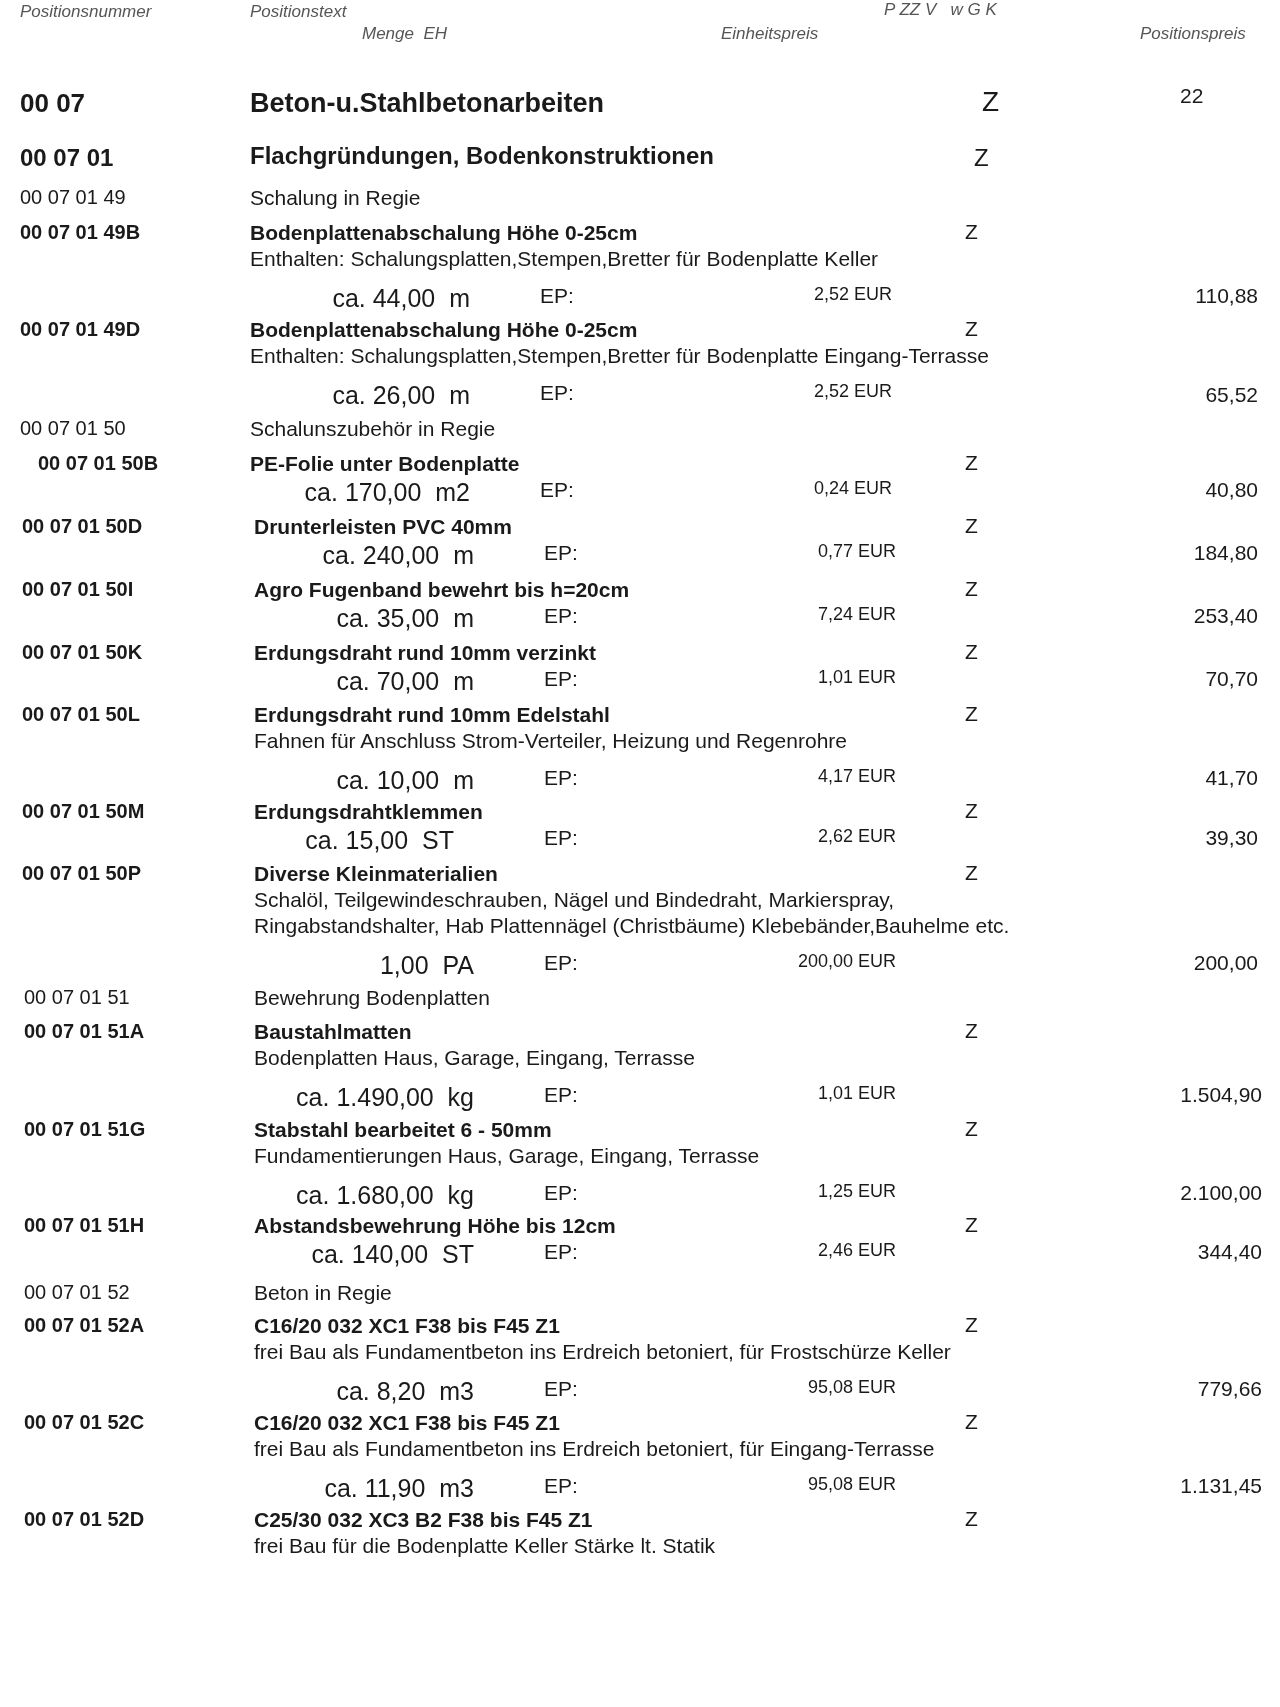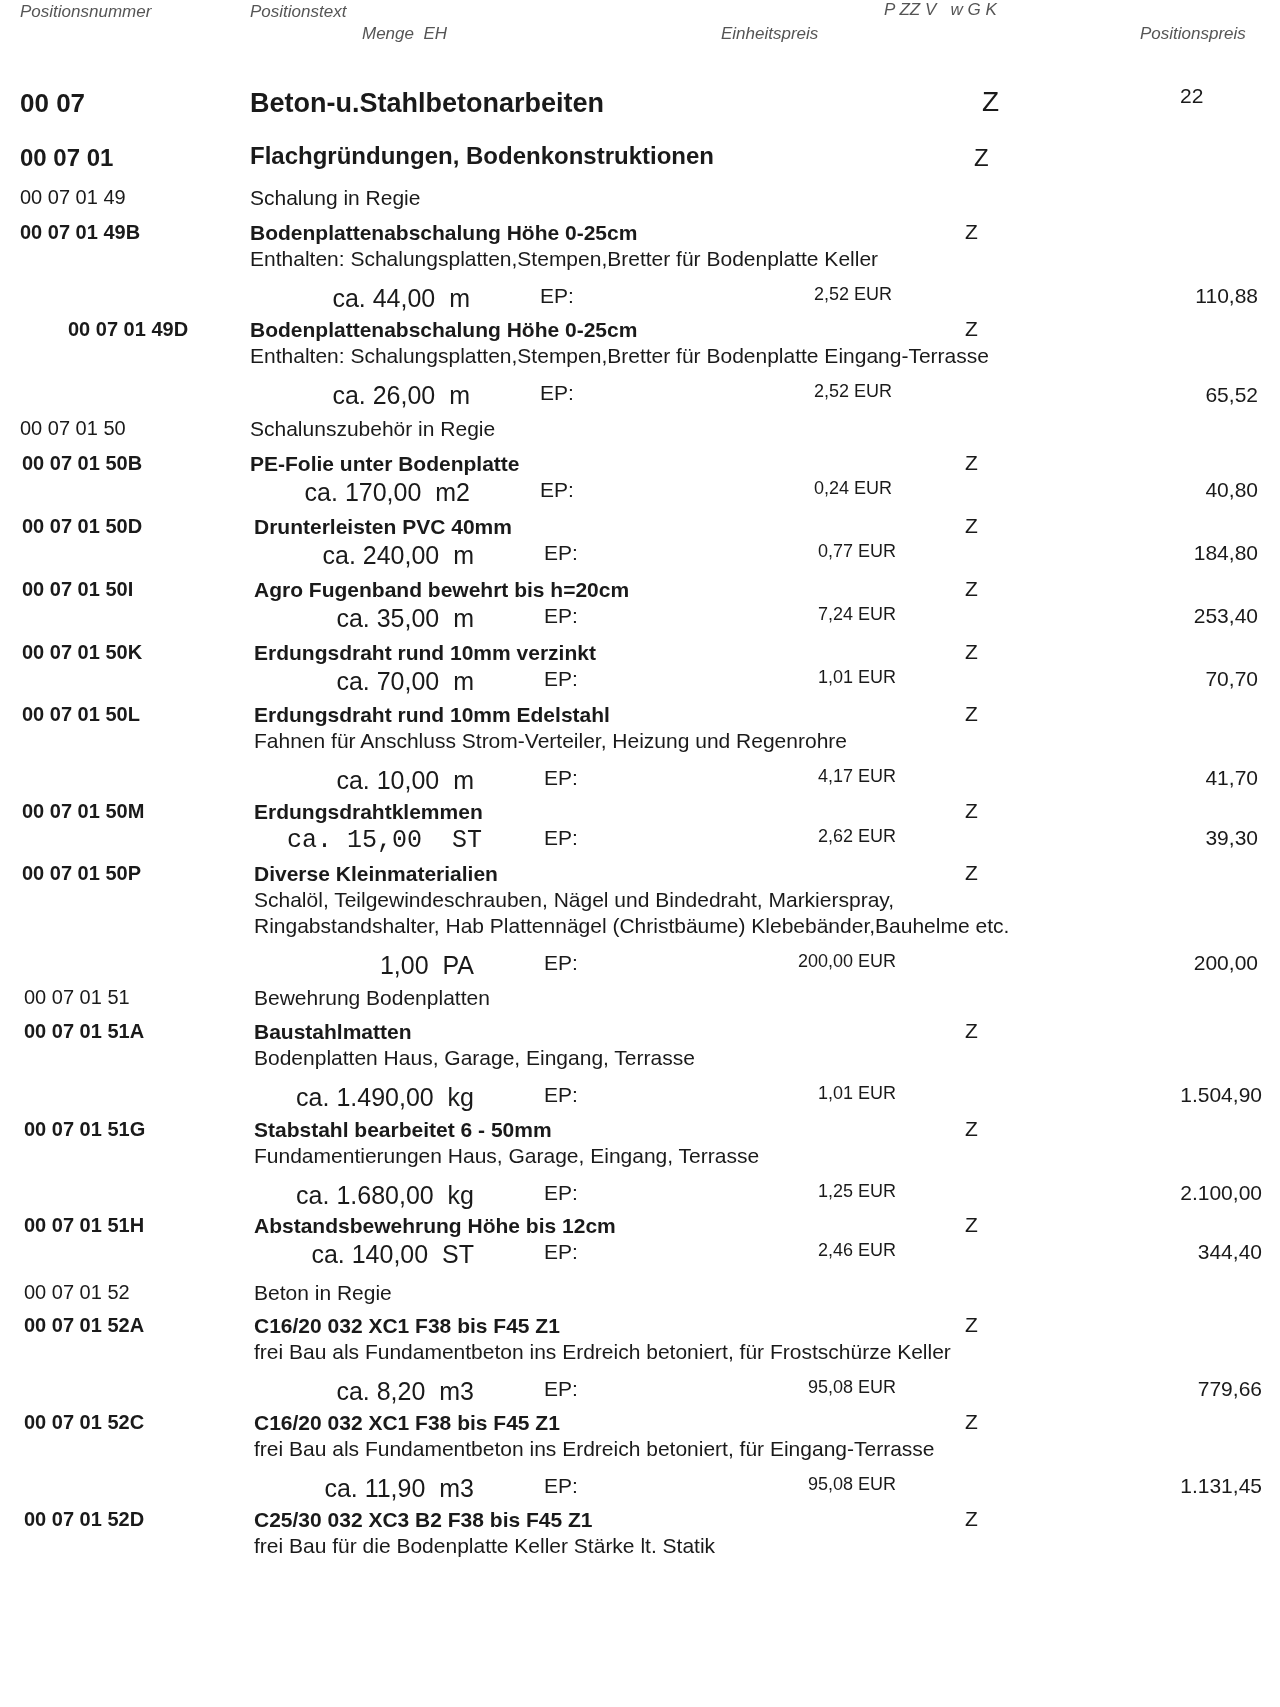--- a/index.html
+++ b/index.html
@@ -46,31 +46,31 @@
     <div class="abs num" style="left: 20px; top: 186px; text-align: right;">00 07 01 49</div>
     <div class="abs txt" style="left: 250px; top: 186px;">Schalung in Regie</div>
     <div class="abs num bold" style="left: 20px; top: 221px;">00 07 01 49B</div>
     <div class="abs txt bold" style="left: 250px; top: 221px;">Bodenplattenabschalung Höhe 0-25cm</div>
     <div class="abs z" style="left: 965px; top: 220px;">Z</div>
     <div class="abs txt" style="left: 250px; top: 247px;">Enthalten: Schalungsplatten,Stempen,Bretter für Bodenplatte Keller</div>
     <div class="abs qty" style="top: 284px; white-space: pre; right: 810px;">ca. 44,00  m</div>
     <div class="abs ep" style="left: 540px; top: 284px;">EP:</div>
     <div class="abs price" style="top: 284px; right: 388px;">2,52 EUR</div>
     <div class="abs total" style="top: 284px; right: 22px;">110,88</div>
-    <div class="abs num bold" style="left: 20px; top: 318px; margin-left: 48px;">00 07 01 49D</div>
+    <div class="abs num bold" style="left: 20px; top: 318px;">00 07 01 49D</div>
     <div class="abs txt bold" style="left: 250px; top: 318px;">Bodenplattenabschalung Höhe 0-25cm</div>
     <div class="abs z" style="left: 965px; top: 317px;">Z</div>
     <div class="abs txt" style="left: 250px; top: 344px;">Enthalten: Schalungsplatten,Stempen,Bretter für Bodenplatte Eingang-Terrasse</div>
     <div class="abs qty" style="top: 381px; white-space: pre; right: 810px;">ca. 26,00  m</div>
     <div class="abs ep" style="left: 540px; top: 381px;">EP:</div>
     <div class="abs price" style="top: 381px; right: 388px;">2,52 EUR</div>
     <div class="abs total" style="top: 383px; right: 22px;">65,52</div>
     <div class="abs num" style="left: 20px; top: 417px;">00 07 01 50</div>
     <div class="abs txt" style="left: 250px; top: 417px;">Schalunszubehör in Regie</div>
-    <div class="abs num bold" style="left: 22px; top: 452px; text-align: center;">00 07 01 50B</div>
+    <div class="abs num bold" style="left: 38px; top: 452px; text-align: center;">00 07 01 50B</div>
     <div class="abs txt bold" style="left: 250px; top: 452px;">PE-Folie unter Bodenplatte</div>
     <div class="abs z" style="left: 965px; top: 451px;">Z</div>
     <div class="abs qty" style="top: 478px; white-space: pre; right: 810px;">ca. 170,00  m2</div>
     <div class="abs ep" style="left: 540px; top: 478px;">EP:</div>
     <div class="abs price" style="top: 478px; right: 388px;">0,24 EUR</div>
     <div class="abs total" style="top: 478px; right: 22px;">40,80</div>
     <div class="abs num bold" style="left: 22px; top: 515px;">00 07 01 50D</div>
     <div class="abs txt bold" style="left: 254px; top: 515px;">Drunterleisten PVC 40mm</div>
     <div class="abs z" style="left: 965px; top: 514px;">Z</div>
     <div class="abs qty" style="top: 541px; white-space: pre; right: 806px;">ca. 240,00  m</div>
@@ -95,21 +95,21 @@
     <div class="abs txt bold" style="left: 254px; top: 703px;">Erdungsdraht rund 10mm Edelstahl</div>
     <div class="abs z" style="left: 965px; top: 702px;">Z</div>
     <div class="abs txt" style="left: 254px; top: 729px;">Fahnen für Anschluss Strom-Verteiler, Heizung und Regenrohre</div>
     <div class="abs qty" style="top: 766px; white-space: pre; right: 806px;">ca. 10,00  m</div>
     <div class="abs ep" style="left: 544px; top: 766px;">EP:</div>
     <div class="abs price" style="top: 766px; right: 384px; text-align: right;">4,17 EUR</div>
     <div class="abs total" style="top: 766px; right: 22px;">41,70</div>
     <div class="abs num bold" style="left: 22px; top: 800px;">00 07 01 50M</div>
     <div class="abs txt bold" style="left: 254px; top: 800px;">Erdungsdrahtklemmen</div>
     <div class="abs z" style="left: 965px; top: 799px;">Z</div>
-    <div class="abs qty" style="top: 826px; white-space: pre; right: 798px; font-family: Liberation Mono, monospace;">ca. 15,00  ST</div>
+    <div class="abs qty" style="top: 826px; white-space: pre; right: 826px;">ca. 15,00  ST</div>
     <div class="abs ep" style="left: 544px; top: 826px;">EP:</div>
     <div class="abs price" style="top: 826px; right: 384px;">2,62 EUR</div>
     <div class="abs total" style="top: 826px; right: 22px;">39,30</div>
     <div class="abs num bold" style="left: 22px; top: 862px;">00 07 01 50P</div>
     <div class="abs txt bold" style="left: 254px; top: 862px;">Diverse Kleinmaterialien</div>
     <div class="abs z" style="left: 965px; top: 861px;">Z</div>
     <div class="abs txt" style="left: 254px; top: 888px;">Schalöl, Teilgewindeschrauben, Nägel und Bindedraht, Markierspray,</div>
     <div class="abs txt" style="left: 254px; top: 914px;">Ringabstandshalter, Hab Plattennägel (Christbäume) Klebebänder,Bauhelme etc.</div>
     <div class="abs qty" style="top: 951px; white-space: pre; right: 806px;">1,00  PA</div>
     <div class="abs ep" style="left: 544px; top: 951px;">EP:</div>

